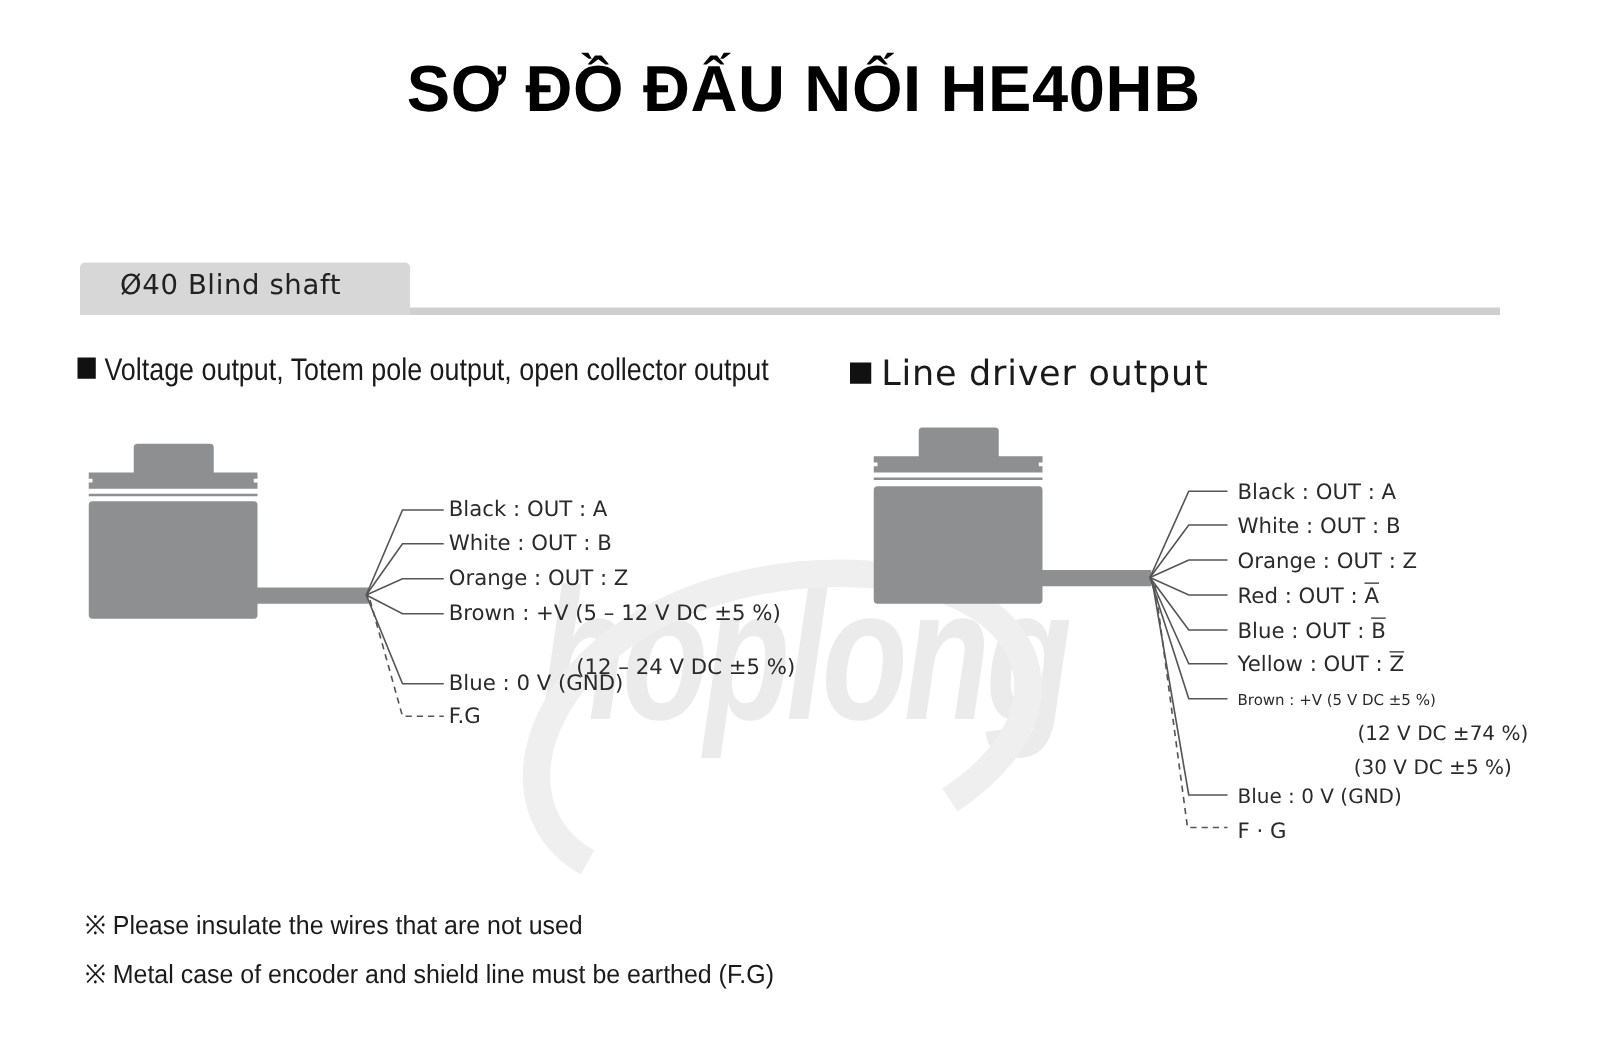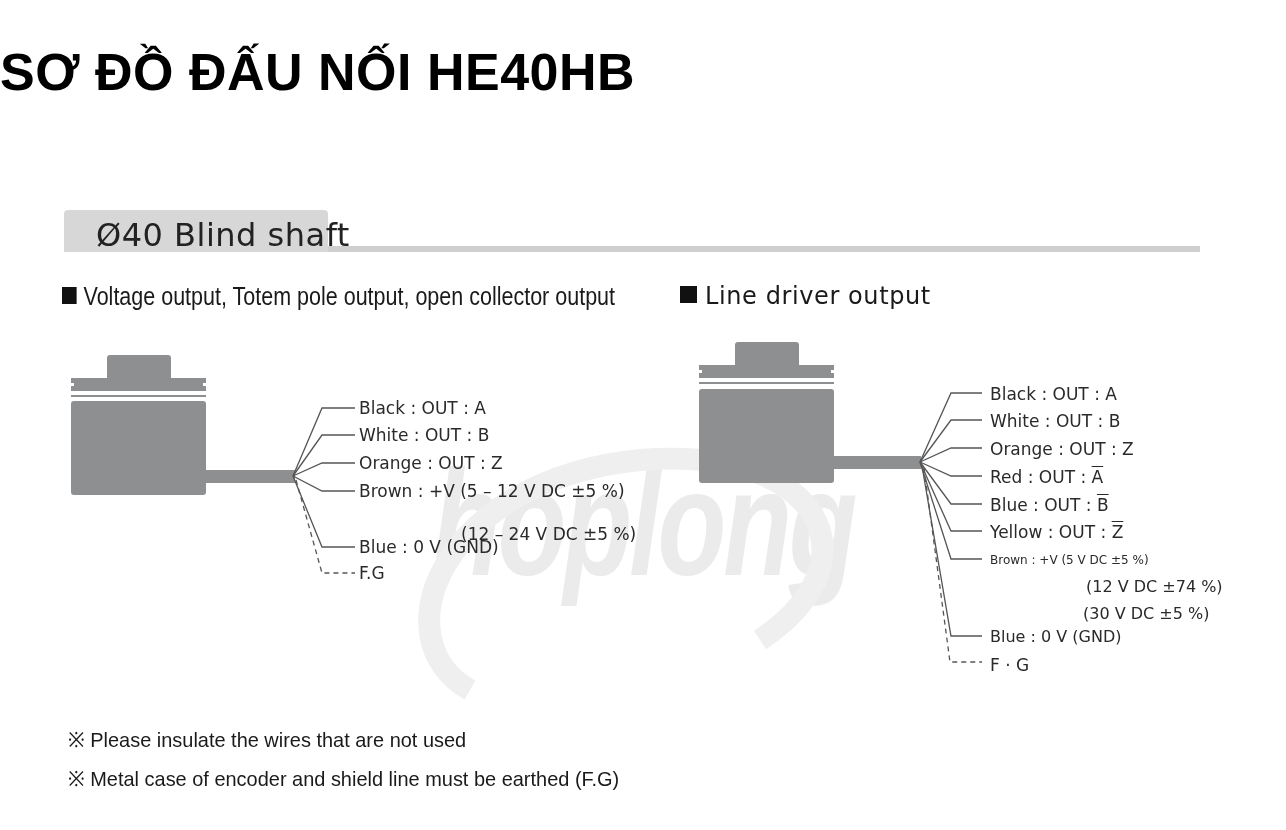--- a/index.html
+++ b/index.html
@@ -1,28 +1,28 @@
 <!DOCTYPE html>
 <html><head>
 <meta charset="utf-8">
 <style>
   html, body { margin: 0; padding: 0; background: #ffffff; }
   body { width: 1286px; height: 830px; position: relative; overflow: hidden;
          font-family: "Liberation Sans", sans-serif; color: #1a1a1a; }
-  .title { position: absolute; left: 0; width: 1286px; top: 42px; 
+  .title { position: absolute; left: 0; width: 1286px; top: 42px; text-align: center;
            font-family: "Liberation Sans", sans-serif; font-weight: bold; font-size: 52px;
            letter-spacing: 0.5px; color: #000; margin: 0; }
   .section-tab { position: absolute; left: 64px; top: 210px; width: 264px; height: 42px;
                  background: #d7d7d7; border-radius: 4px 4px 0 0; }
-  .section-label { position: absolute; left: 96px; top: 216px; font-size: 32px; color: #222;
+  .section-label { position: absolute; left: 96px; top: 216px; font-size: 22px; color: #222;
                    font-family: "DejaVu Sans", sans-serif; letter-spacing: 0.5px; }
   .section-rule { position: absolute; left: 328px; top: 246px; width: 872px; height: 6px; background: #cfcfcf; }
   .subhead { position: absolute; top: 282px; font-size: 25px; color: #1a1a1a; white-space: nowrap; }
   .sub-left { left: 62px; font-family: "Liberation Sans", sans-serif; transform: scaleX(0.86); transform-origin: left top; }
-  .sub-right { left: 680px; font-family: "DejaVu Sans", sans-serif; font-size: 24px; letter-spacing: 0.6px; }
+  .sub-right { left: 680px; font-family: "DejaVu Sans", sans-serif; font-size: 28px; letter-spacing: 0.6px; }
   .sq { display: inline-block; width: 17px; height: 17px; background: #111; margin-right: 8px; vertical-align: 1px; }
   svg.diagram { position: absolute; left: 0; top: 0; }
   .wire-label { position: absolute; font-family: "DejaVu Sans", sans-serif; font-size: 17px; color: #2a2a2a;
                 white-space: nowrap; line-height: 20px; }
   .overline { text-decoration: overline; }
   .note { position: absolute; left: 68px; font-family: "Liberation Sans", sans-serif; font-size: 21px; color: #1a1a1a;
           white-space: nowrap; transform: scaleX(0.95); transform-origin: left top; }
   .watermark { position: absolute; left: 432px; top: 448px; font-family: "Liberation Sans", sans-serif;
                font-style: italic; font-weight: bold; font-size: 150px; color: #ebebeb; letter-spacing: -4px;
                transform: scaleX(0.75); transform-origin: left top; line-height: 1; }

